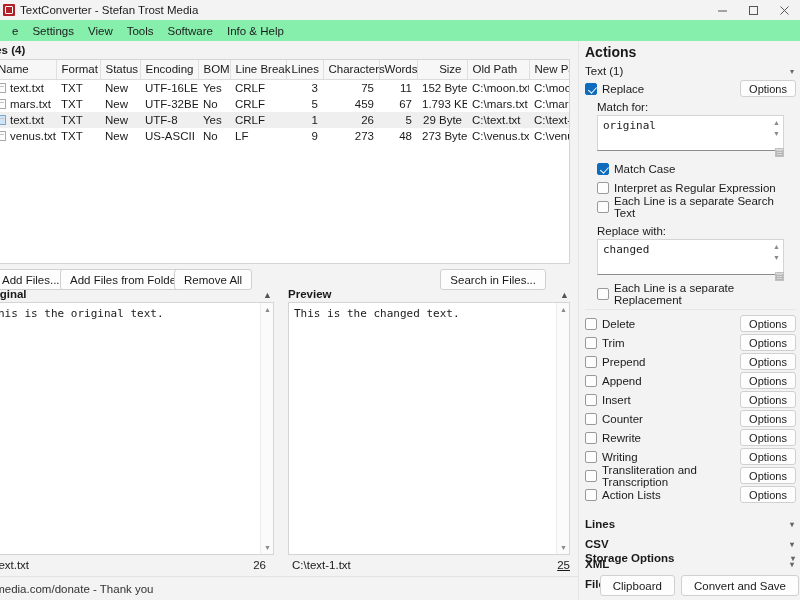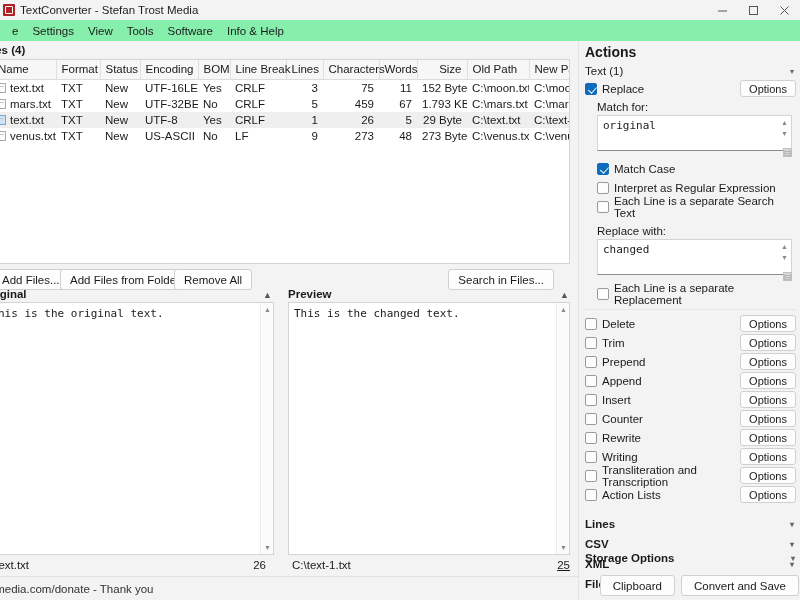--- a/index.html
+++ b/index.html
@@ -174,21 +174,21 @@
     border-width: 0 1.6px 1.6px 0; transform: rotate(42deg);
   }
   .opt-btn {
     height: 17px; padding: 0 8px; font-size: 11px;
     background: #fdfdfd; border: 1px solid #d0d0d0; border-radius: 3px;
     display: flex; align-items: center; color: #1a1a1a;
   }
   .sub { padding-left: 18px; }
   .field-label { font-size: 11.5px; padding: 3px 0 2px 18px; color: #1a1a1a; }
   .inputbox {
-    position: relative; margin-left: 18px; margin-right: 8px;
+    position: relative; margin-left: 18px; margin-right: 16px;
     height: 36px; background: #fff; border: 1px solid #d4d4d4;
     border-bottom: 1px solid #8d8d8d;
   }
   .inputbox .val {
     font-family: "DejaVu Sans Mono", "Liberation Mono", monospace;
     font-size: 11px; padding: 3px 5px; color: #1a1a1a;
   }
   .inputbox .spin {
     position: absolute; right: 1px; top: 1px; width: 11px; height: 34px;
   }
@@ -343,21 +343,21 @@
               <td>C:\venus-1.txt</td>
             </tr>
           </tbody>
       </table>
     </div>
 
     <div class="btnrow">
       <div class="btn" style="left:0px;">Add Files...</div>
       <div class="btn" style="left:68px;">Add Files from Folder...</div>
       <div class="btn" style="left:182px;">Remove All</div>
-      <div class="btn" style="right:16px;">Search in Files...</div>
+      <div class="btn" style="right:24px;">Search in Files...</div>
     </div>
 
     <div class="pane-head" style="left:-8px; top:247px;">riginal</div>
     <div class="collapse-arrow" style="left:263px; top:250px;">▲</div>
     <div class="textbox" style="left:-8px; top:261px; width:282px; height:253px;">
       <pre>his is the original text.</pre>
       <div class="vscroll">
         <div class="ar up">▲</div>
         <div class="ar dn">▼</div>
       </div>

